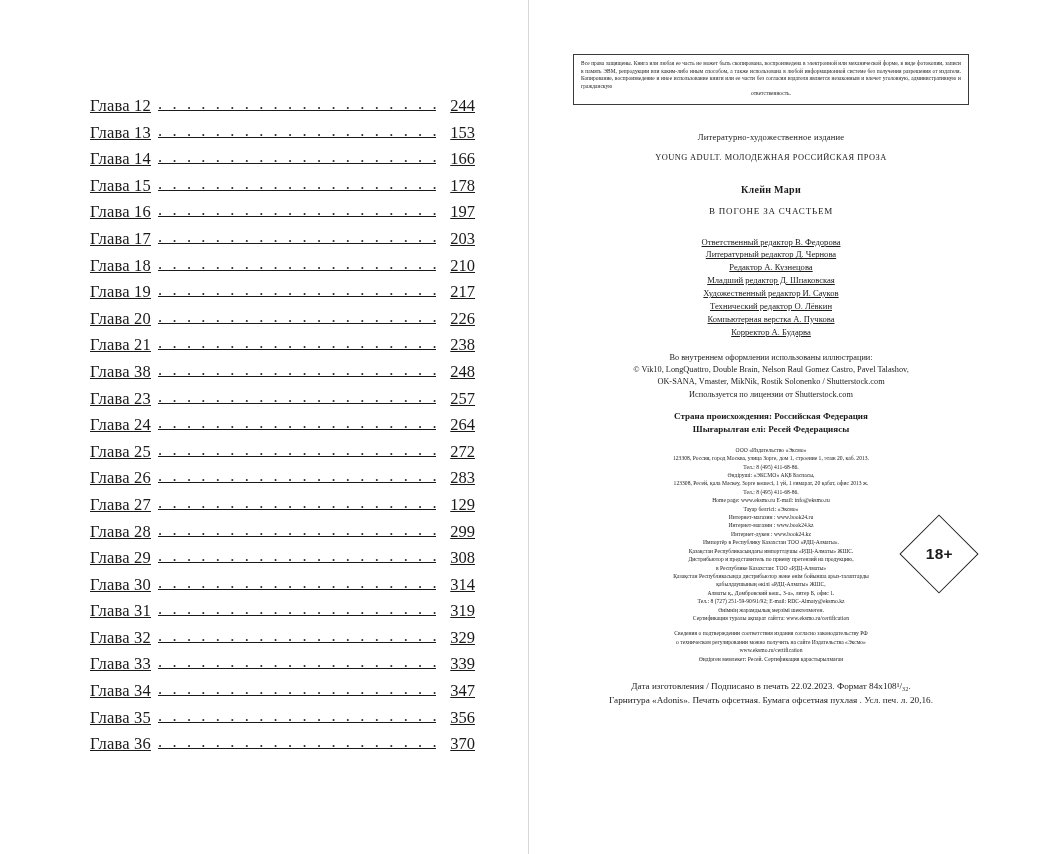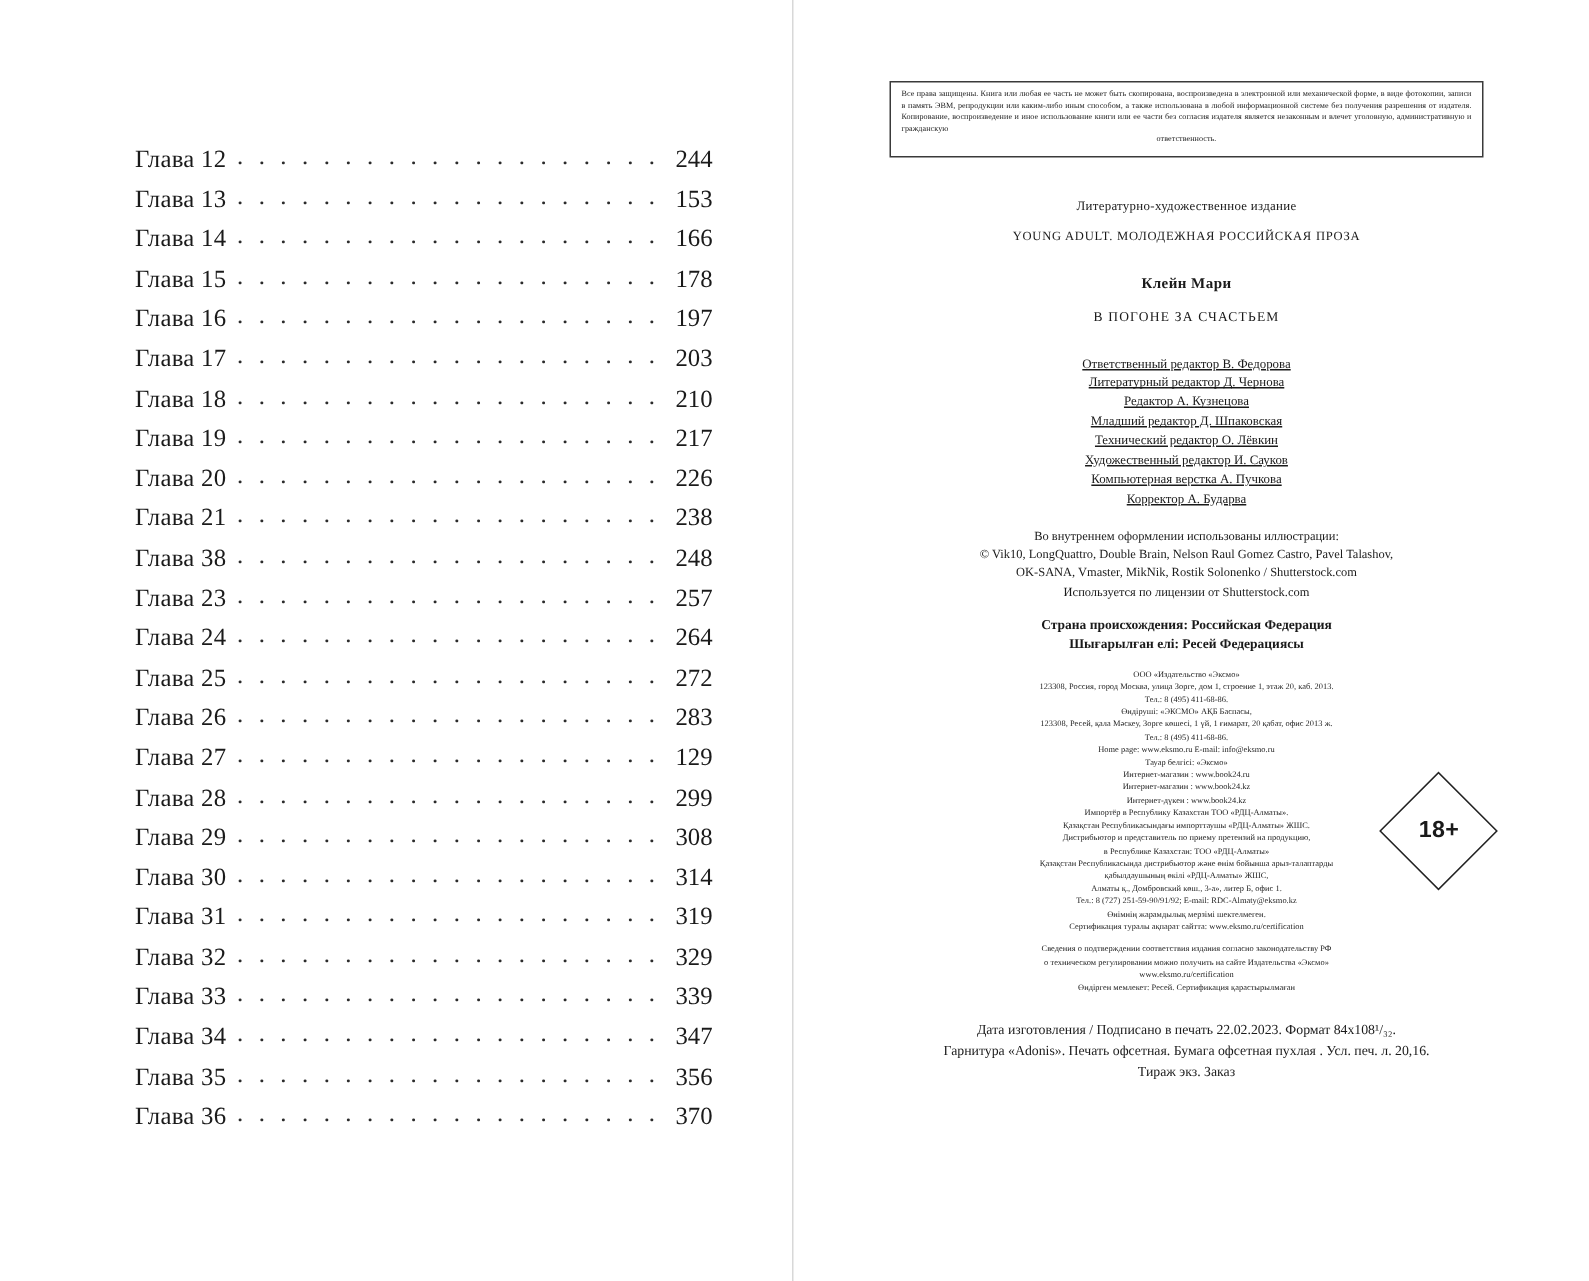--- a/index.html
+++ b/index.html
@@ -42,20 +42,21 @@
     left: 90px;
     top: 93px;
     width: 385px;
   }
   .toc-row {
     display: flex;
     align-items: baseline;
     font-size: 16.5px;
     line-height: 26.6px;
     white-space: nowrap;
+    text-decoration: underline;
   }
   .toc-title {
     flex: 0 0 auto;
     letter-spacing: 0.2px;
   }
   .toc-dots {
     flex: 1 1 auto;
     overflow: hidden;
     margin: 0 5px 0 7px;
     font-size: 16.5px;
@@ -66,21 +67,21 @@
   }
   .toc-page {
     flex: 0 0 auto;
     text-align: right;
     min-width: 34px;
   }
 
   
   .colophon {
     position: absolute;
-    left: 64px;
+    left: 44px;
     top: 54px;
     width: 396px;
     text-align: center;
   }
   .rights-box {
     border: 1px solid #3a3a3a;
     padding: 5px 7px 6px 7px;
     font-size: 5.4px;
     line-height: 7.6px;
     text-align: justify;
@@ -319,22 +320,22 @@
       <div class="author">Клейн Мари</div>
       <div class="sp-11"></div>
       <div class="booktitle">В ПОГОНЕ ЗА СЧАСТЬЕМ</div>
 
       <div class="sp-20"></div>
       <div class="staff" id="staff-container">
           <div>Ответственный редактор В. Федорова</div>
           <div>Литературный редактор Д. Чернова</div>
           <div>Редактор А. Кузнецова</div>
           <div>Младший редактор Д. Шпаковская</div>
+          <div>Художественный редактор И. Сауков</div>
           <div>Технический редактор О. Лёвкин</div>
-          <div>Художественный редактор И. Сауков</div>
           <div>Компьютерная верстка А. Пучкова</div>
           <div>Корректор А. Бударва</div>
         </div>
 
       <div class="sp-13"></div>
       <div class="illus" id="illus-container">
           <div>Во внутреннем оформлении использованы иллюстрации:</div>
           <div>© Vik10, LongQuattro, Double Brain, Nelson Raul Gomez Castro, Pavel Talashov,</div>
           <div>OK-SANA, Vmaster, MikNik, Rostik Solonenko / Shutterstock.com</div>
           <div>Используется по лицензии от Shutterstock.com</div>
@@ -376,21 +377,20 @@
           <div>Сведения о подтверждении соответствия издания согласно законодательству РФ</div>
           <div>о техническом регулировании можно получить на сайте Издательства «Эксмо»</div>
           <div>www.eksmo.ru/certification</div>
           <div>Өндірген мемлекет: Ресей. Сертификация қарастырылмаған</div>
         </div>
 
       <div class="sp-16"></div>
       <div class="prod" id="prod-container">
           <div>Дата изготовления / Подписано в печать 22.02.2023. Формат 84x108¹/₃₂.</div>
           <div>Гарнитура «Adonis». Печать офсетная. Бумага офсетная пухлая . Усл. печ. л. 20,16.</div>
-          <div>Тираж      экз. Заказ</div>
         </div>
 
       <div class="age-badge">
         <span>18+</span>
       </div>
 
     </div>
   </div>
 
 </div>

